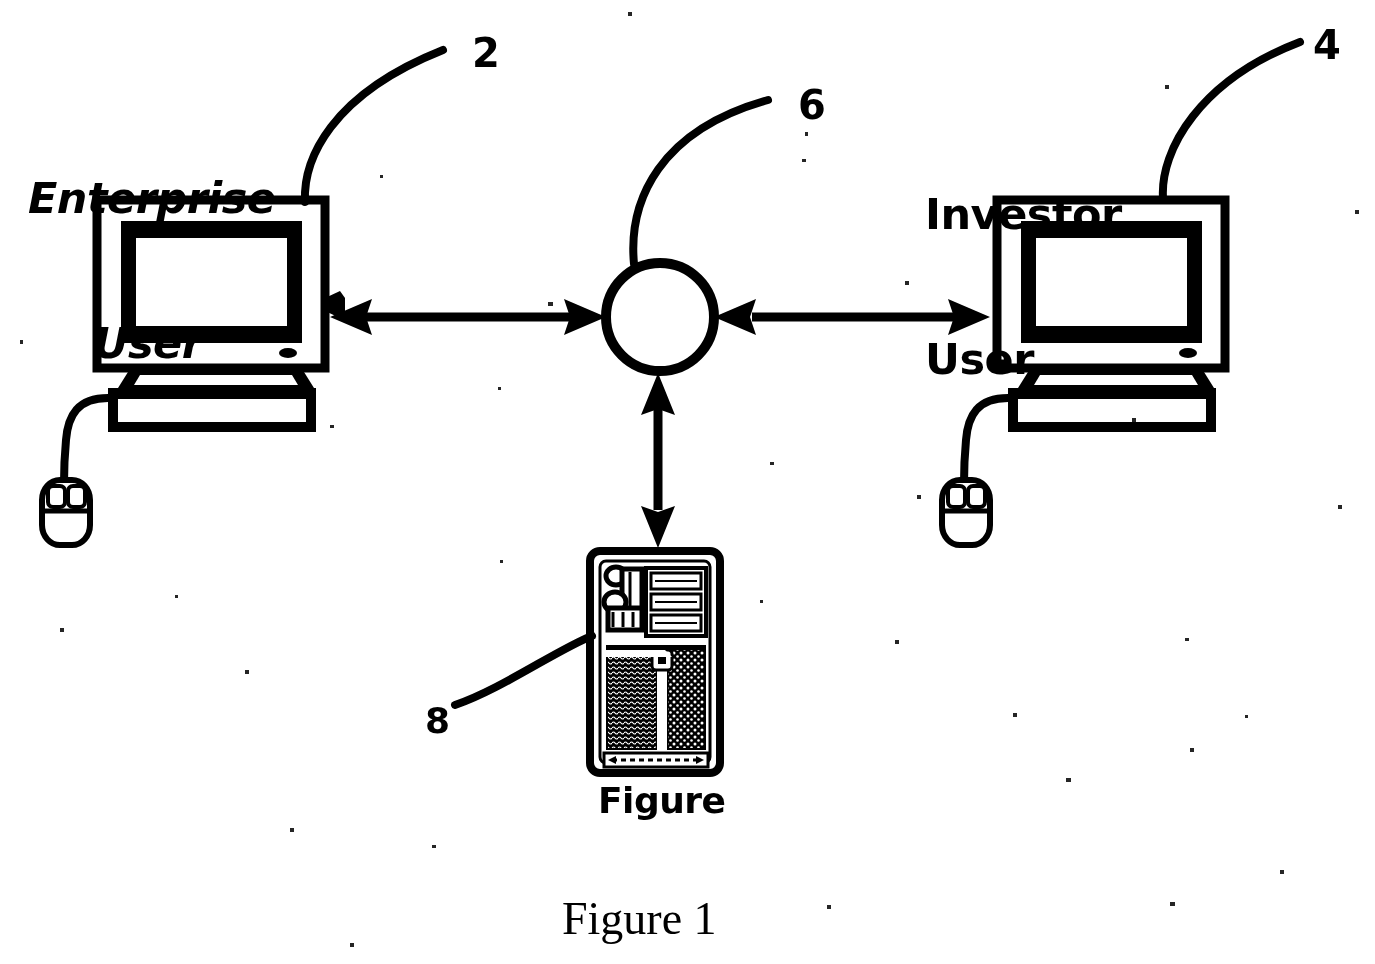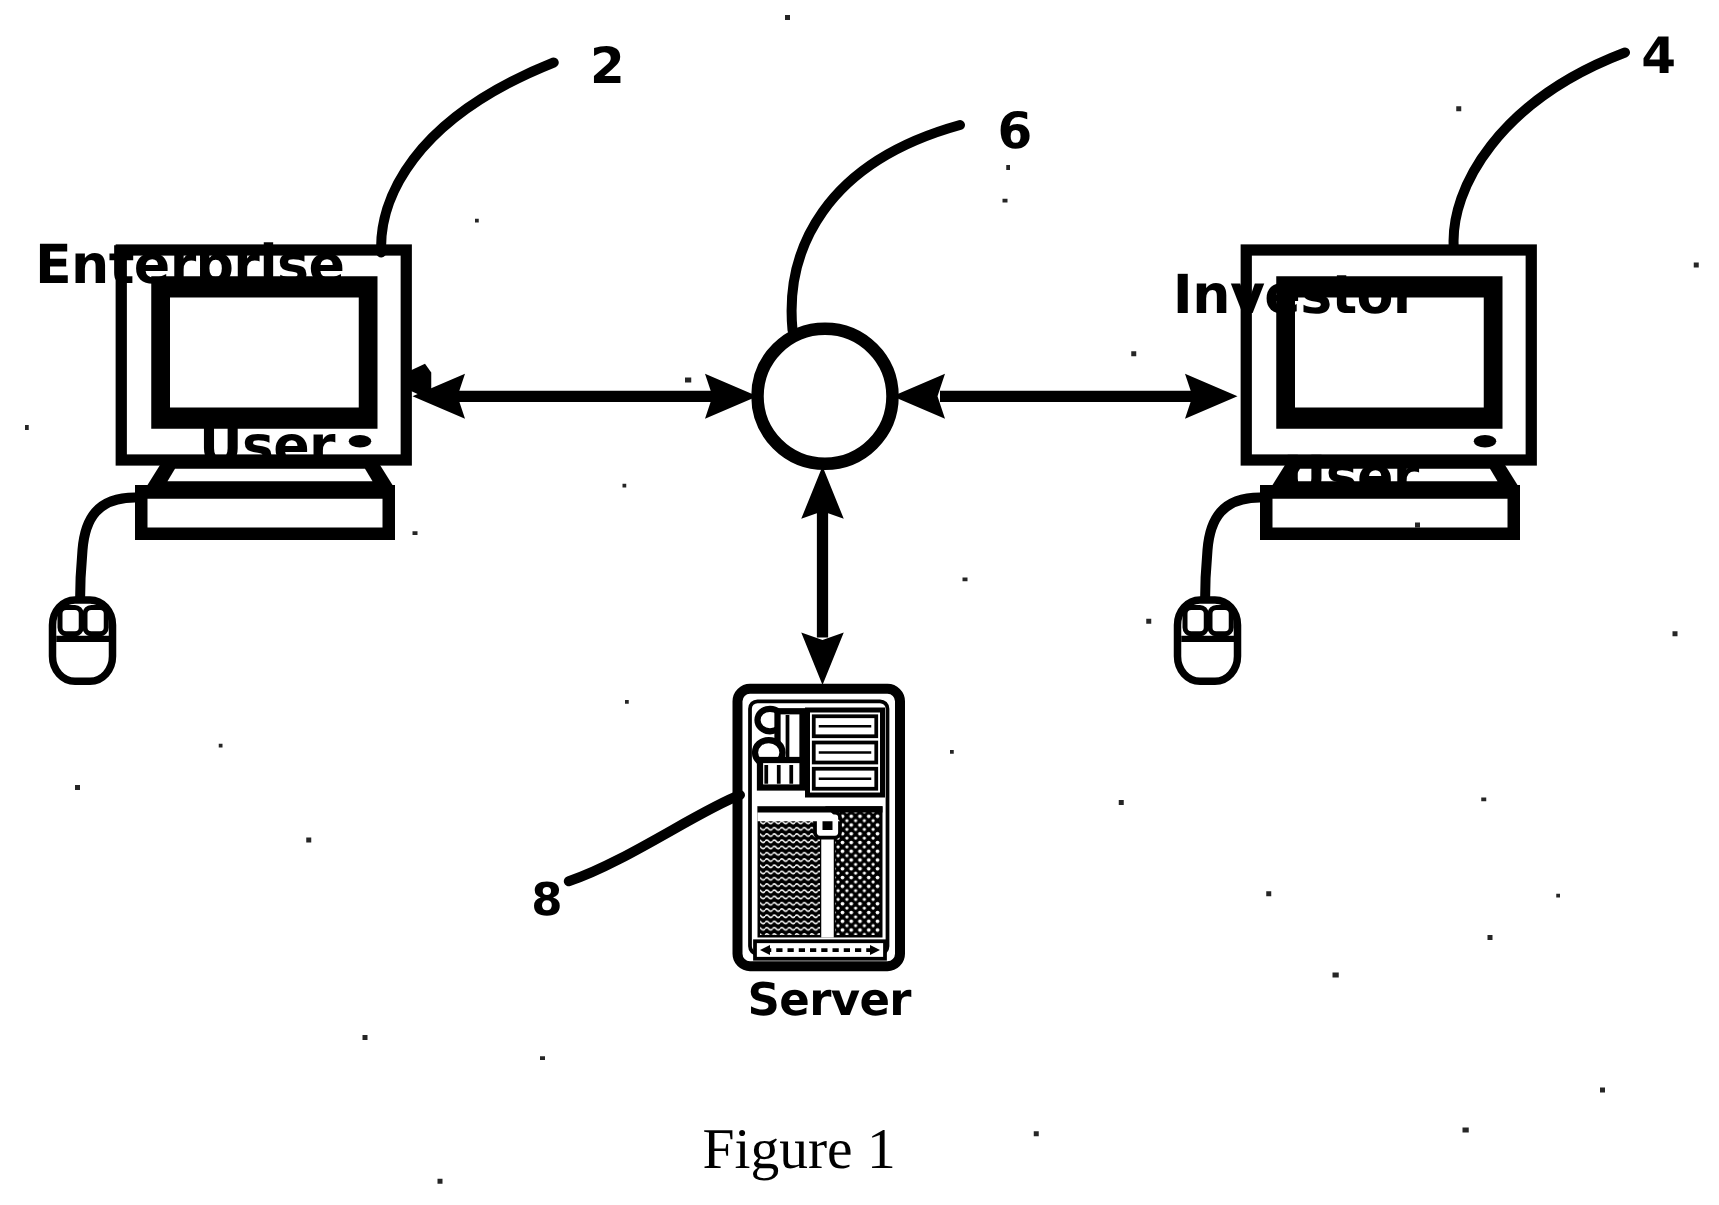--- a/index.html
+++ b/index.html
@@ -234,35 +234,35 @@
       <rect x="1338" y="505" width="4" height="4"></rect>
       <rect x="20" y="340" width="3" height="4"></rect>
       <rect x="1355" y="210" width="4" height="4"></rect>
       <rect x="760" y="600" width="3" height="3"></rect>
       <rect x="895" y="640" width="4" height="4"></rect>
       <rect x="1185" y="638" width="4" height="3"></rect>
     </g>
 
   </svg>
 
-  <div class="label-text node-label" style="left:28px; top:92px; text-align:right; width:240px;">
+  <div class="label-text node-label" style="left:28px; top:78px; text-align:center; width:240px;font-style:italic;">
     <div>Enterprise</div>
     <div>User</div>
   </div>
 
-  <div class="label-text node-label" style="left:925px; top:116px; text-align:right; width:210px;">
+  <div class="label-text node-label" style="left:925px; top:94px; text-align:left; width:210px;">
     <div>Investor</div>
     <div>User</div>
   </div>
 
   <div class="callout-num" style="left:472px; top:30px;">2</div>
 
   <div class="callout-num" style="left:1313px; top:22px;">4</div>
 
   <div class="callout-num" style="left:798px; top:82px;">6</div>
 
   <div class="callout-num" style="left:425px; top:700px; font-size:36px;">8</div>
 
-  <div class="server-caption" style="left:598px; top:780px;">Server</div>
+  <div class="server-caption" style="left:598px; top:780px;">Figure</div>
 
   <div class="figure-caption" style="left:562px; top:880px;">Figure 1</div>
 
 </div>
 
 </body></html>

